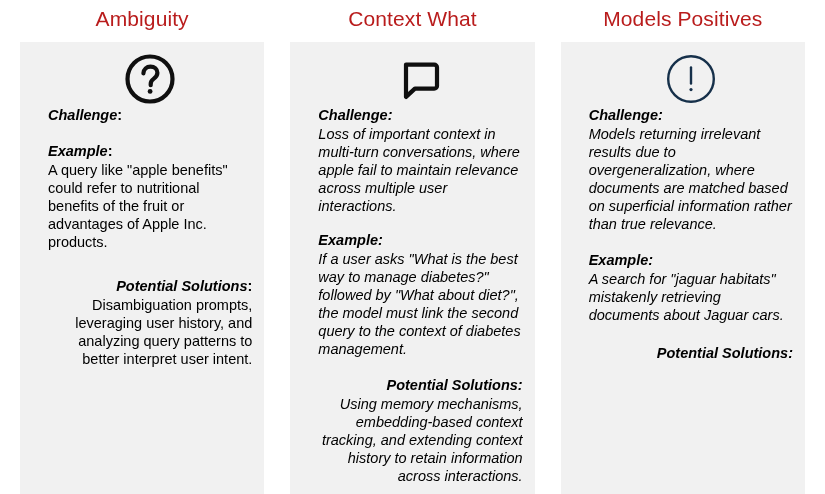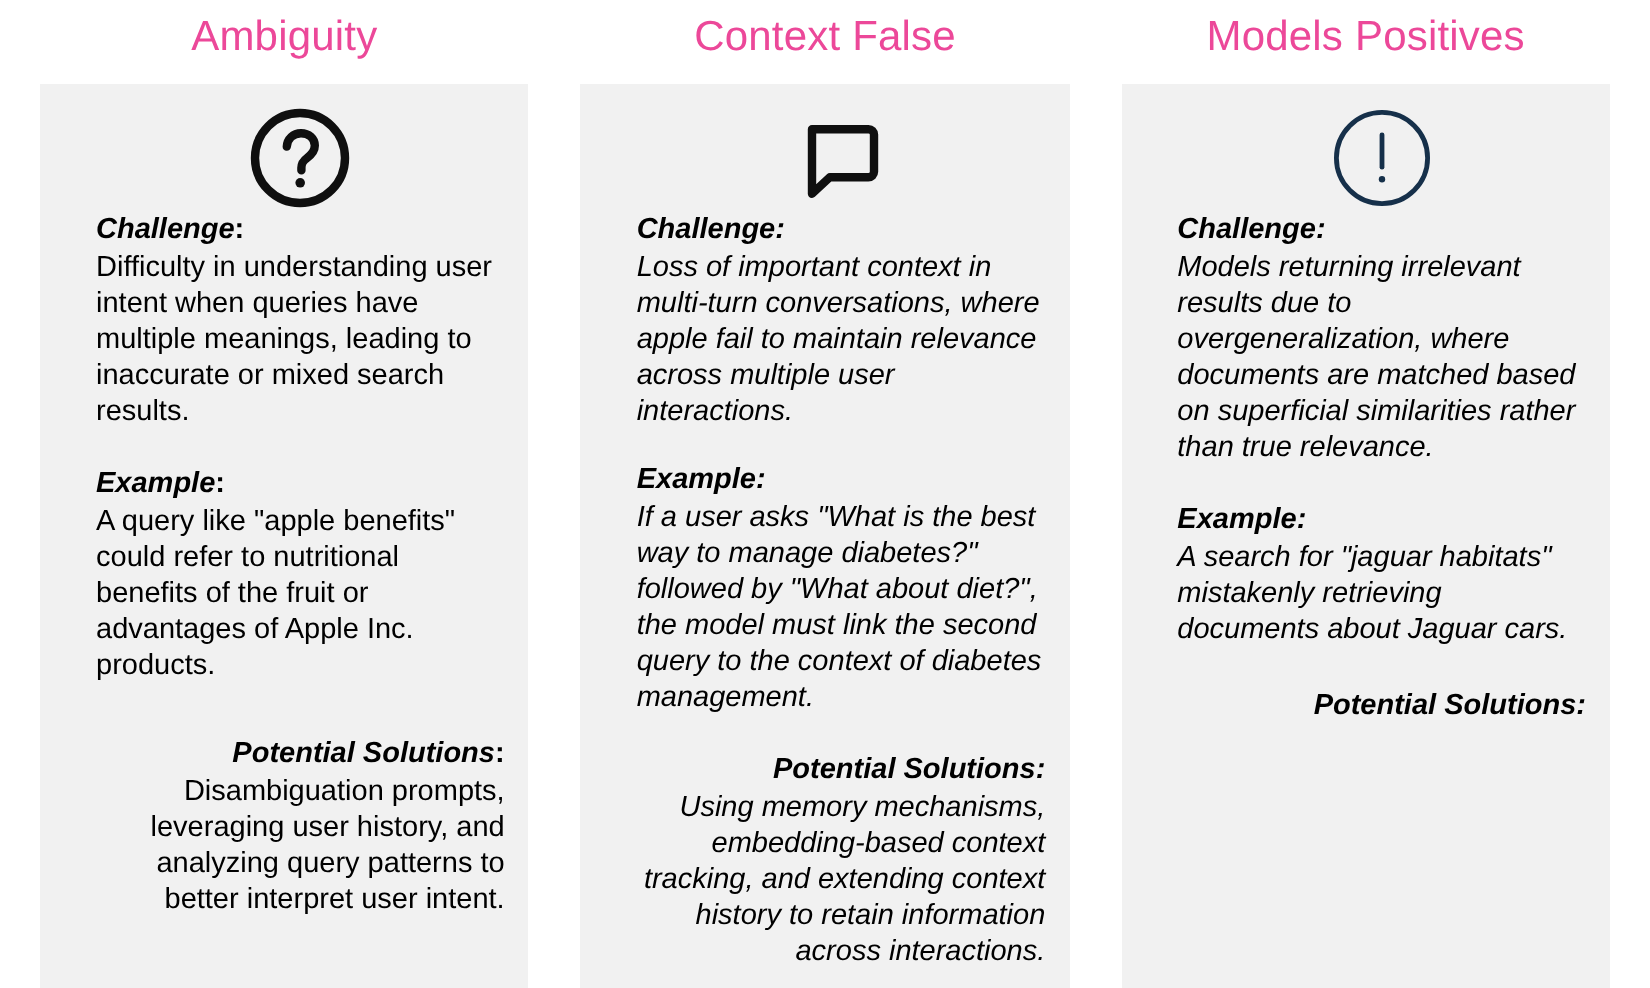--- a/index.html
+++ b/index.html
@@ -30,21 +30,21 @@
     min-width: 0;
   }
   .col-title {
     height: 38px;
     line-height: 30px;
     padding-top: 4px;
     text-align: center;
     font-size: 21px;
     font-weight: 400;
     letter-spacing: 0.1px;
-    color: #ec4899;
+    color: #b91c1c;
     white-space: nowrap;
   }
   .panel {
     flex: 1 1 auto;
     background: #f1f1f1;
     padding: 10px 12px 8px 28px;
     box-sizing: border-box;
     overflow: hidden;
   }
   .icon-wrap {
@@ -108,37 +108,36 @@
       <div class="icon-wrap">
         <svg width="54" height="54" viewBox="0 0 54 54" aria-hidden="true">
           <circle cx="27" cy="27" r="22.5" fill="none" stroke="#0f0f0f" stroke-width="4.2"></circle>
           <path d="M20.4 21.3c0.2-3.9 3.2-6.7 7.1-6.7 3.9 0 6.9 2.6 6.9 6.2 0 2.7-1.3 4.3-3.8 6.1-2.2 1.6-2.9 2.7-2.9 5.0v1.3" fill="none" stroke="#0f0f0f" stroke-width="4.2" stroke-linecap="round" stroke-linejoin="round"></path>
           <circle cx="27.1" cy="39.4" r="2.4" fill="#0f0f0f"></circle>
         </svg>
       </div>
 
       <div class="section section-challenge">
         <div class="sec-label"><span>Challenge</span><span class="colon">:</span></div>
-        <div class="sec-body">Difficulty in understanding user intent when queries have multiple meanings, leading to inaccurate or mixed search results.</div>
       </div>
 
       <div class="section section-example">
         <div class="sec-label"><span>Example</span><span class="colon">:</span></div>
         <div class="sec-body">A query like "apple benefits" could refer to nutritional benefits of the fruit or advantages of Apple Inc. products.</div>
       </div>
 
       <div class="section section-solutions">
         <div class="sec-label"><span>Potential Solutions</span><span class="colon">:</span></div>
         <div class="sec-body">Disambiguation prompts, leveraging user history, and analyzing query patterns to better interpret user intent.</div>
       </div>
     </div>
   </div>
 
   <div class="column col-2 col-italic">
-    <div class="col-title">Context False</div>
+    <div class="col-title">Context What</div>
     <div class="panel">
       <div class="icon-wrap">
         <svg width="54" height="54" viewBox="0 0 54 54" aria-hidden="true">
           <path d="M13 12.6h28.2c1.6 0 2.8 1.2 2.8 2.7v18.6c0 1.5-1.2 2.7-2.8 2.7H21.9l-8.9 8.3V15.3c0-1.5 0-2.7 0-2.7z" fill="none" stroke="#0f0f0f" stroke-width="4.2" stroke-linejoin="round"></path>
         </svg>
       </div>
 
       <div class="section section-challenge">
         <div class="sec-label"><span>Challenge</span><span class="colon">:</span></div>
         <div class="sec-body">Loss of important context in multi-turn conversations, where apple fail to maintain relevance across multiple user interactions.</div>
@@ -162,21 +161,21 @@
       <div class="icon-wrap">
         <svg width="54" height="54" viewBox="0 0 54 54" aria-hidden="true">
           <circle cx="27" cy="27" r="22.8" fill="none" stroke="#16304a" stroke-width="2.4"></circle>
           <line x1="27" y1="15.4" x2="27" y2="31.6" stroke="#16304a" stroke-width="2.4" stroke-linecap="round"></line>
           <circle cx="27" cy="37.6" r="1.6" fill="#16304a"></circle>
         </svg>
       </div>
 
       <div class="section section-challenge">
         <div class="sec-label"><span>Challenge</span><span class="colon">:</span></div>
-        <div class="sec-body">Models returning irrelevant results due to overgeneralization, where documents are matched based on superficial similarities rather than true relevance.</div>
+        <div class="sec-body">Models returning irrelevant results due to overgeneralization, where documents are matched based on superficial information rather than true relevance.</div>
       </div>
 
       <div class="section section-example">
         <div class="sec-label"><span>Example</span><span class="colon">:</span></div>
         <div class="sec-body">A search for "jaguar habitats" mistakenly retrieving documents about Jaguar cars.</div>
       </div>
 
       <div class="section section-solutions">
         <div class="sec-label"><span>Potential Solutions</span><span class="colon">:</span></div>
       </div>

